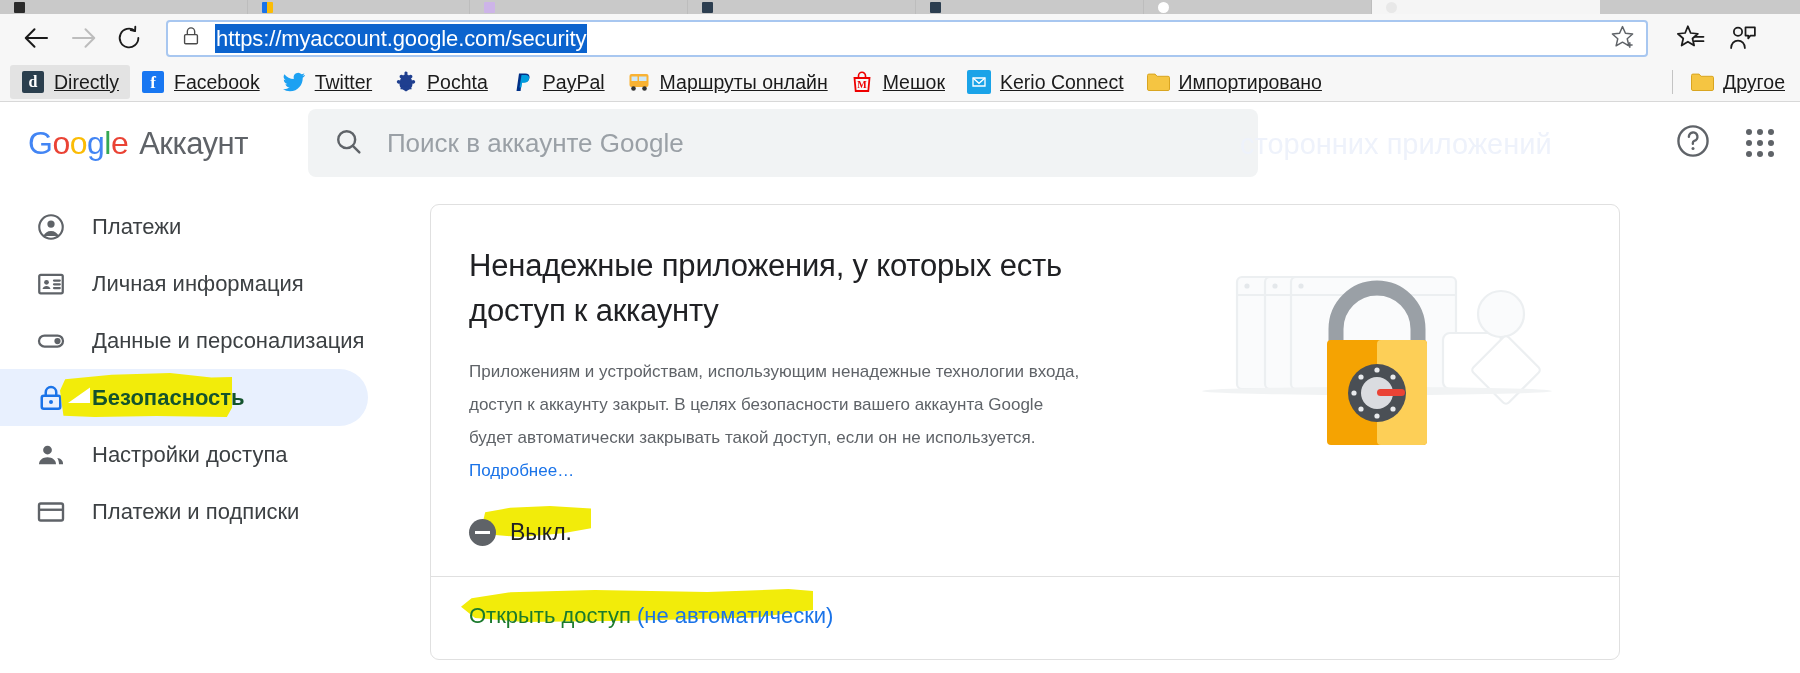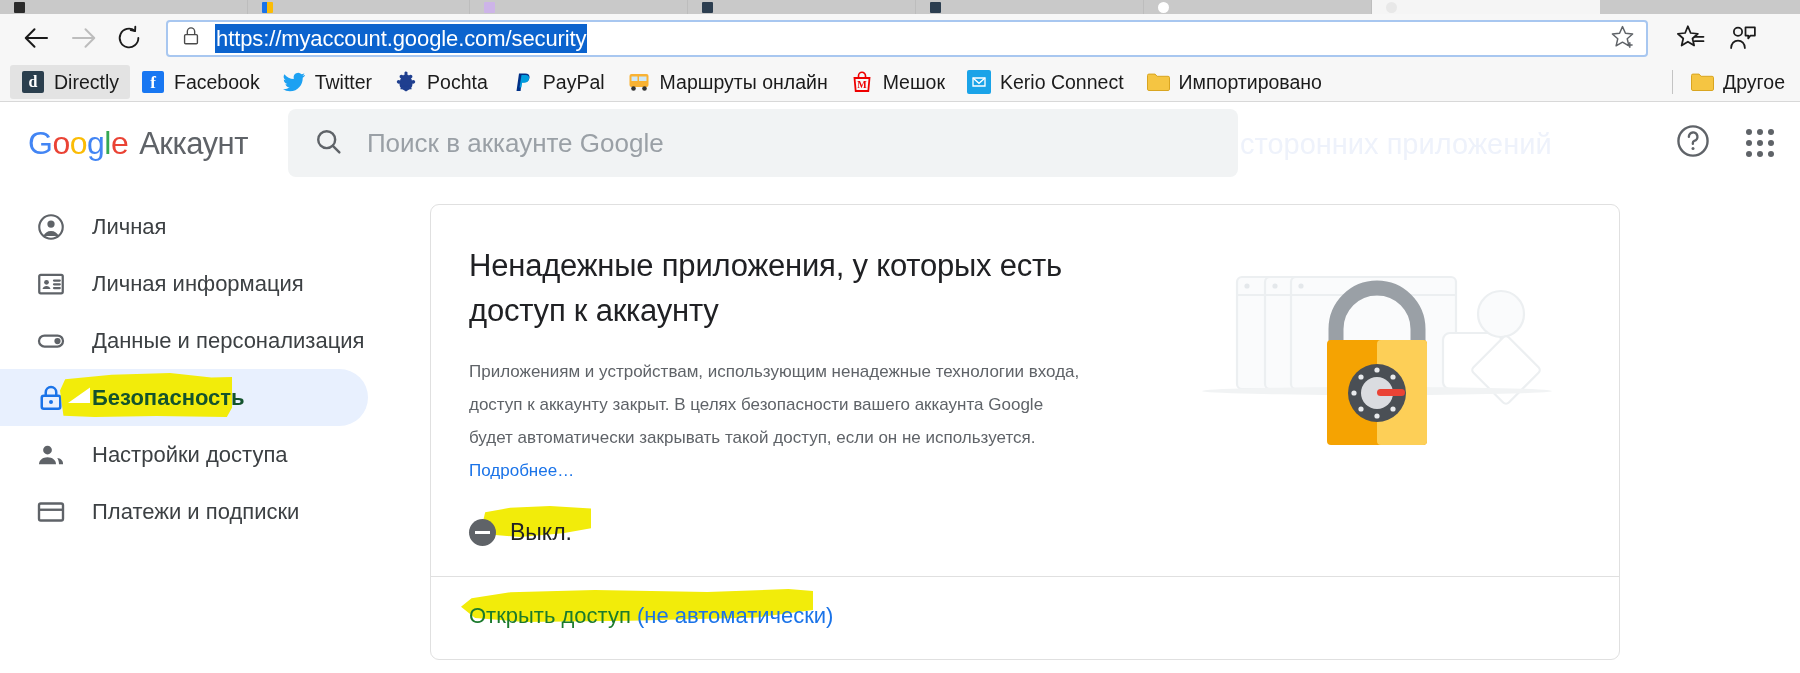--- a/index.html
+++ b/index.html
@@ -93,21 +93,21 @@
   }
   .bm {
     display: flex; align-items: center; gap: 9px;
     padding: 5px 11px;
     border-radius: 3px;
     font-size: 19.5px;
     color: #1b1b1b;
     white-space: nowrap;
   }
   .bm.hover { background: #e3e3e3; }
-  .bm-label { line-height: 22px; }
+  .bm-label { line-height: 22px; text-decoration: underline; }
   .bmfav { width: 24px; height: 24px; flex: 0 0 auto; display: flex; align-items: center; justify-content: center; }
   .bm-right { position: absolute; right: 0; top: 0; height: 40px; display: flex; align-items: center; padding-right: 4px; }
   .bm-sep { width: 1px; height: 24px; background: #c4c4c4; margin-right: 6px; }
 
   
   .fav-directly { width:22px;height:22px;background:#2b3f4e;border-radius:2px;color:#fff;font-size:16px;font-weight:bold;display:flex;align-items:center;justify-content:center;font-family:"Liberation Serif",serif;}
   .fav-fb { width:22px;height:22px;background:#1877f2;border-radius:2px;color:#fff;font-size:17px;font-weight:bold;display:flex;align-items:flex-end;justify-content:center;line-height:21px;font-family:"Liberation Serif",serif;}
   .fav-mail { width:24px;height:24px;background:#1aa3e8;border-radius:2px;display:flex;align-items:center;justify-content:center;color:#fff;}
   .fav-folder { width:24px;height:20px; }
 
@@ -119,21 +119,21 @@
     align-items: center;
     padding: 0 26px 0 28px;
     position: relative;
   }
   .glogo { font-size: 32px; letter-spacing: -0.5px; white-space: nowrap; display:flex; align-items:baseline; }
   .glogo .g1 { color:#4285F4; } .glogo .o1 { color:#EA4335; } .glogo .o2 { color:#FBBC05; }
   .glogo .g2 { color:#4285F4; } .glogo .l1 { color:#34A853; } .glogo .e1 { color:#EA4335; }
   .glogo .acct { color:#5f6368; margin-left:11px; font-size:31px; }
 
   .gsearch {
-    margin-left: 40px;
+    margin-left: 60px;
     width: 950px;
     height: 68px;
     background: #f1f3f4;
     border-radius: 8px;
     display: flex;
     align-items: center;
     padding: 0 26px;
     text-align: right;
   }
   .gsearch .sico { color: #5f6368; margin-right: 24px; }
@@ -506,21 +506,21 @@
     <nav class="sidebar">
 
       <div class="nav-item">
         <span class="ni-ico">
           <svg width="30" height="30" viewBox="0 0 24 24" fill="none" stroke="currentColor" stroke-width="1.7">
             <circle cx="12" cy="12" r="9.4"></circle>
               <circle cx="12" cy="9.6" r="2.9" fill="currentColor" stroke="none"></circle>
             <path d="M5.9 19.2c.9-2.5 3.2-4.1 6.1-4.1s5.2 1.6 6.1 4.1" fill="currentColor" stroke="none"></path>
           </svg>
         </span>
-        <span class="ni-label">Личная</span>
+        <span class="ni-label">Платежи</span>
       </div>
 
       <div class="nav-item">
         <span class="ni-ico">
           <svg width="30" height="30" viewBox="0 0 24 24" fill="none" stroke="currentColor" stroke-width="1.8">
             <rect x="2.6" y="4.6" width="18.8" height="14.8" rx="1.2"></rect>
             <circle cx="8.4" cy="10.6" r="1.9" fill="currentColor" stroke="none"></circle>
             <path d="M5.2 16c.4-1.5 1.7-2.4 3.2-2.4s2.8.9 3.2 2.4z" fill="currentColor" stroke="none"></path>
             <line x1="14.4" y1="9.2" x2="19" y2="9.2" stroke-linecap="round"></line>
             <line x1="14.4" y1="12.2" x2="19" y2="12.2" stroke-linecap="round"></line>

